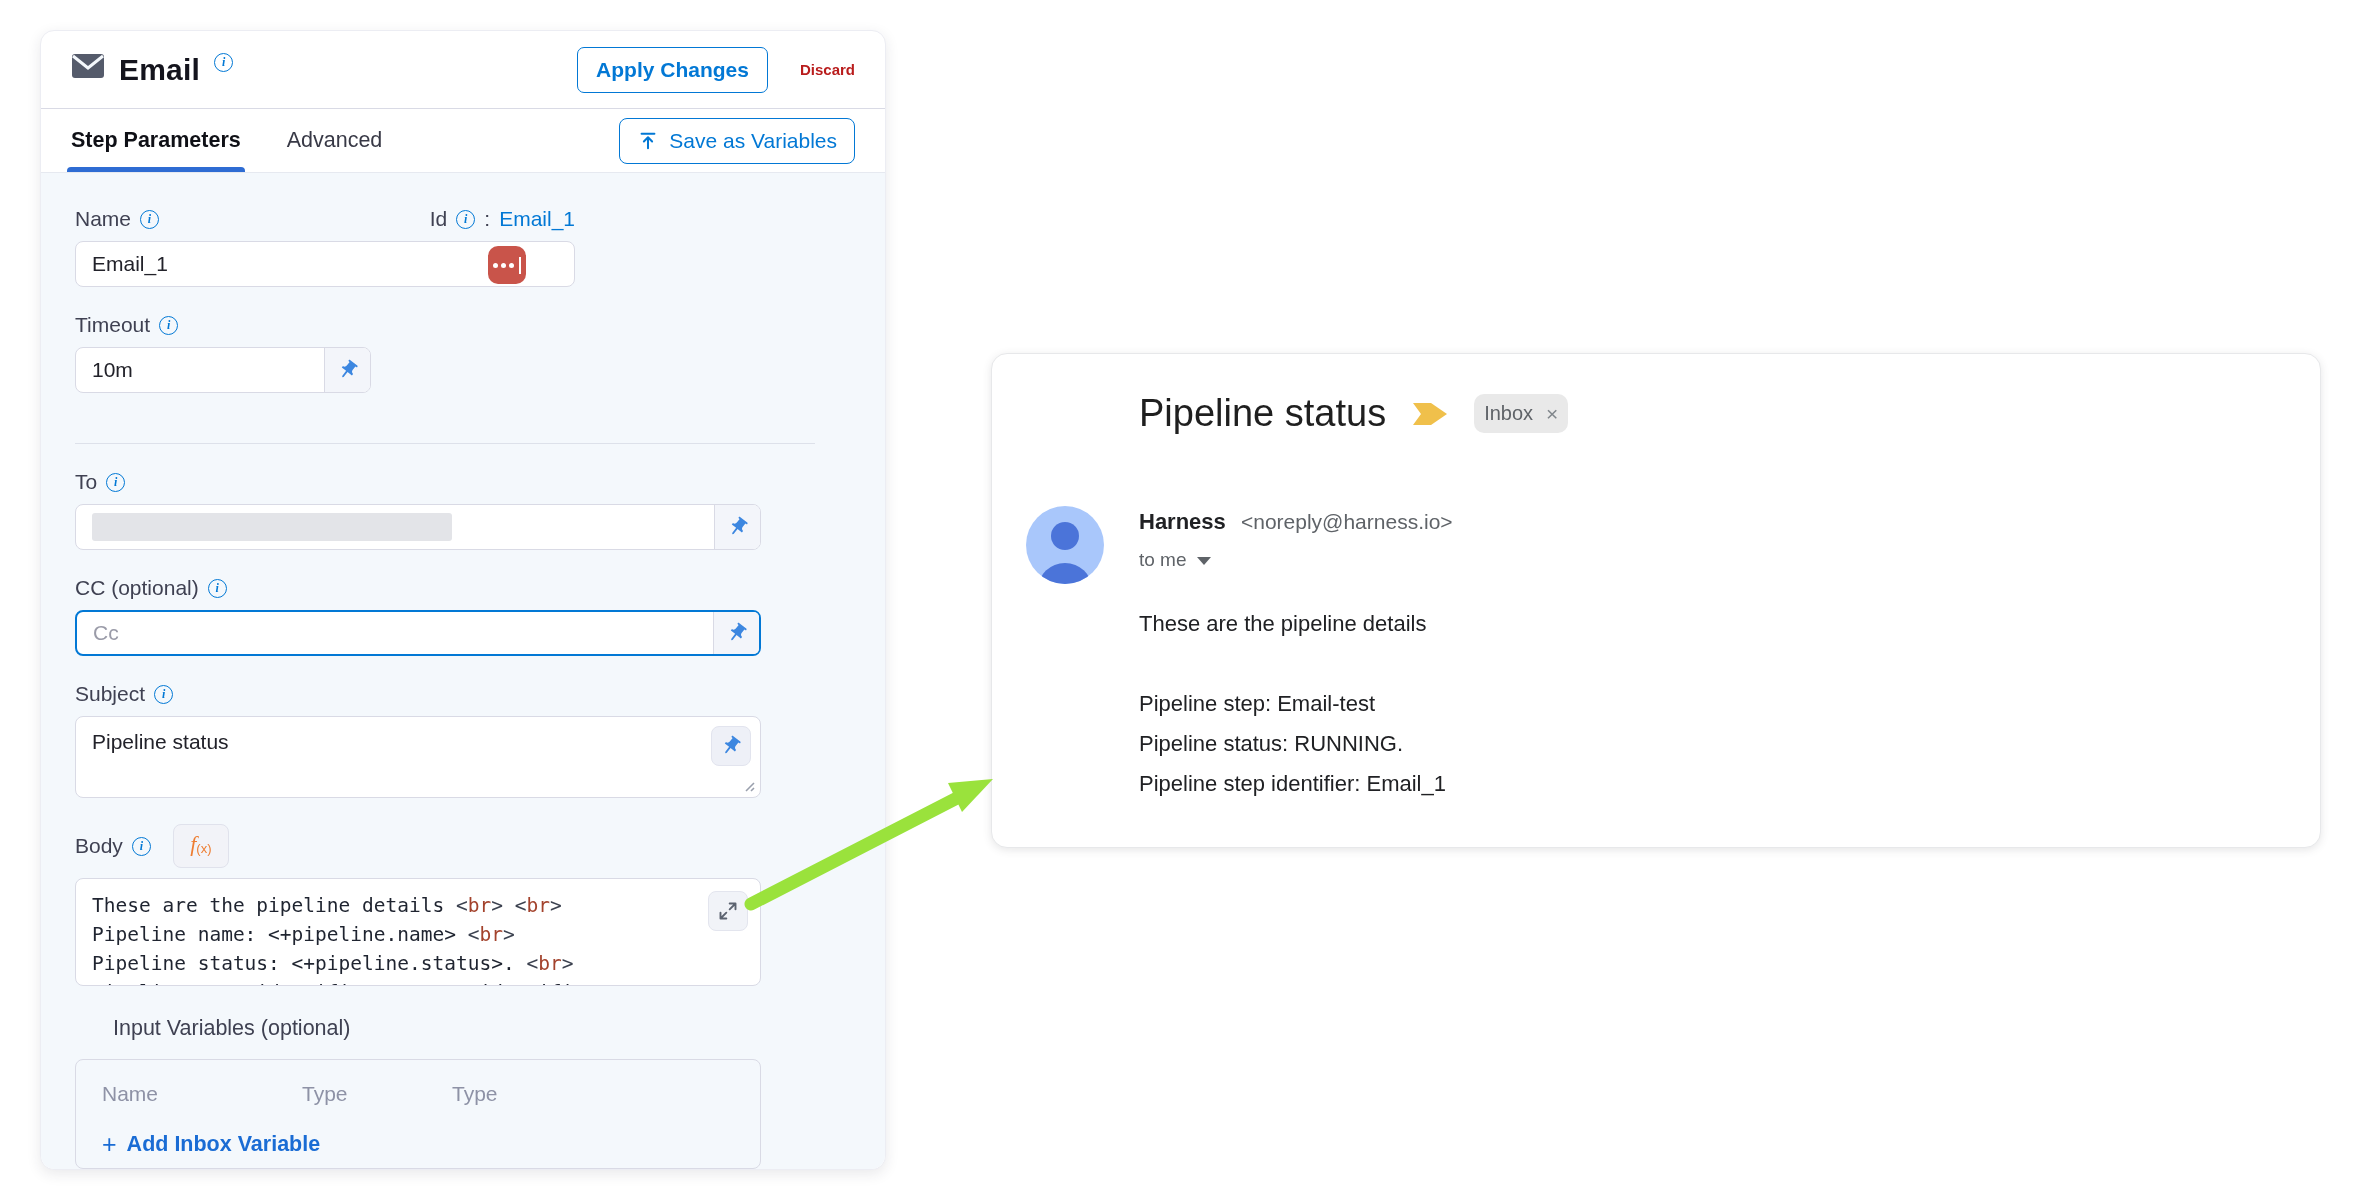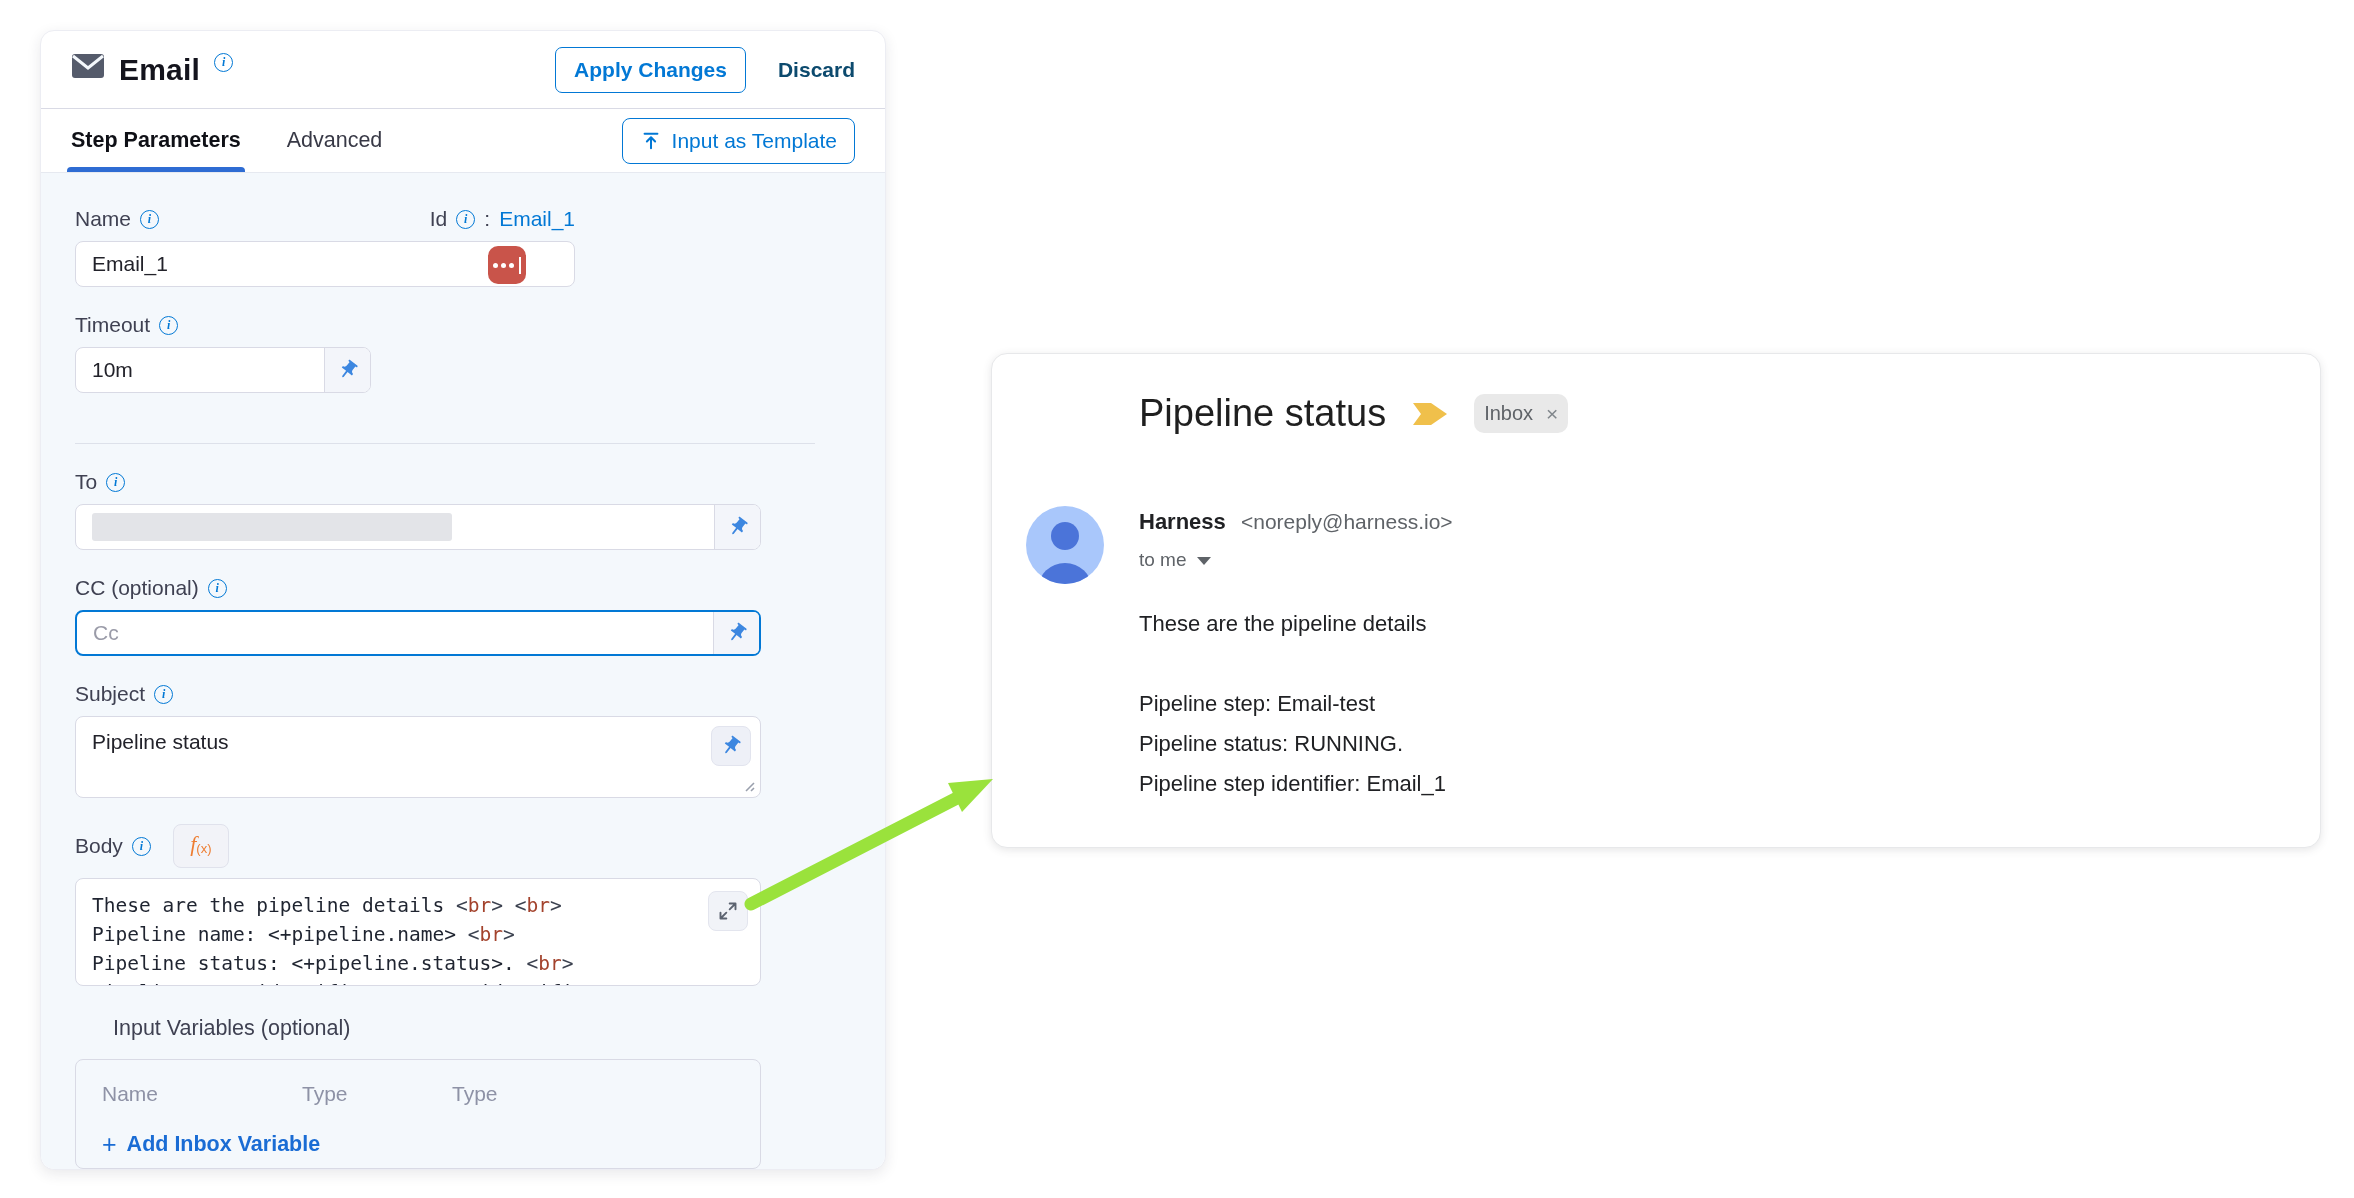--- a/index.html
+++ b/index.html
@@ -27,21 +27,21 @@
     border-radius:50%; font-size:12px; line-height:1; font-weight:bold;
     display:inline-flex; align-items:center; justify-content:center; flex:0 0 auto;
     font-family:"Liberation Serif", serif; font-style:italic;
   }
   .header-actions{ margin-left:auto; display:flex; align-items:center; gap:32px; }
   .btn-outline{
     border:1.5px solid #0278d5; color:#0278d5; background:#fff; border-radius:7px;
     font-size:21px; font-weight:bold; padding:10px 18px; cursor:pointer;
     font-family:inherit;
   }
-  .link-btn{ color:#0c4a6e; font-size:21px; font-weight:bold; cursor:pointer; }
+  .link-btn{ color:#b91c1c; font-size:15px; font-weight:bold; cursor:pointer; }
 
   .tab-bar{
     border-top:1px solid #d9dae5; height:64px; display:flex; align-items:stretch;
     padding:0 30px; background:#fff;
   }
   .tab{ display:flex; align-items:center; margin-right:46px; font-size:21.5px;
         color:#383946; position:relative; cursor:pointer; }
   .tab.active{ font-weight:bold; color:#0f1016; }
   .tab.active::after{
     content:""; position:absolute; left:-4px; right:-4px; bottom:0; height:5px;
@@ -203,21 +203,21 @@
     </div>
   </div>
 
   <div class="tab-bar">
     <div class="tab active">Step Parameters</div>
     <div class="tab">Advanced</div>
     <button class="save-template-btn">
       <svg width="22" height="22" viewBox="0 0 24 24">
         <path d="M12 20V8 M7.5 12.5 L12 8 l4.5 4.5 M5 4h14" fill="none" stroke="#0278d5" stroke-width="2.2" stroke-linecap="round" stroke-linejoin="round"></path>
       </svg>
-      <span>Input as Template</span>
+      <span>Save as Variables</span>
     </button>
   </div>
 
   <div class="panel-body">
 
     <div class="name-row">
       <div class="field-label">
         <span>Name</span>
         <span class="info-icon">i</span>
       </div>

